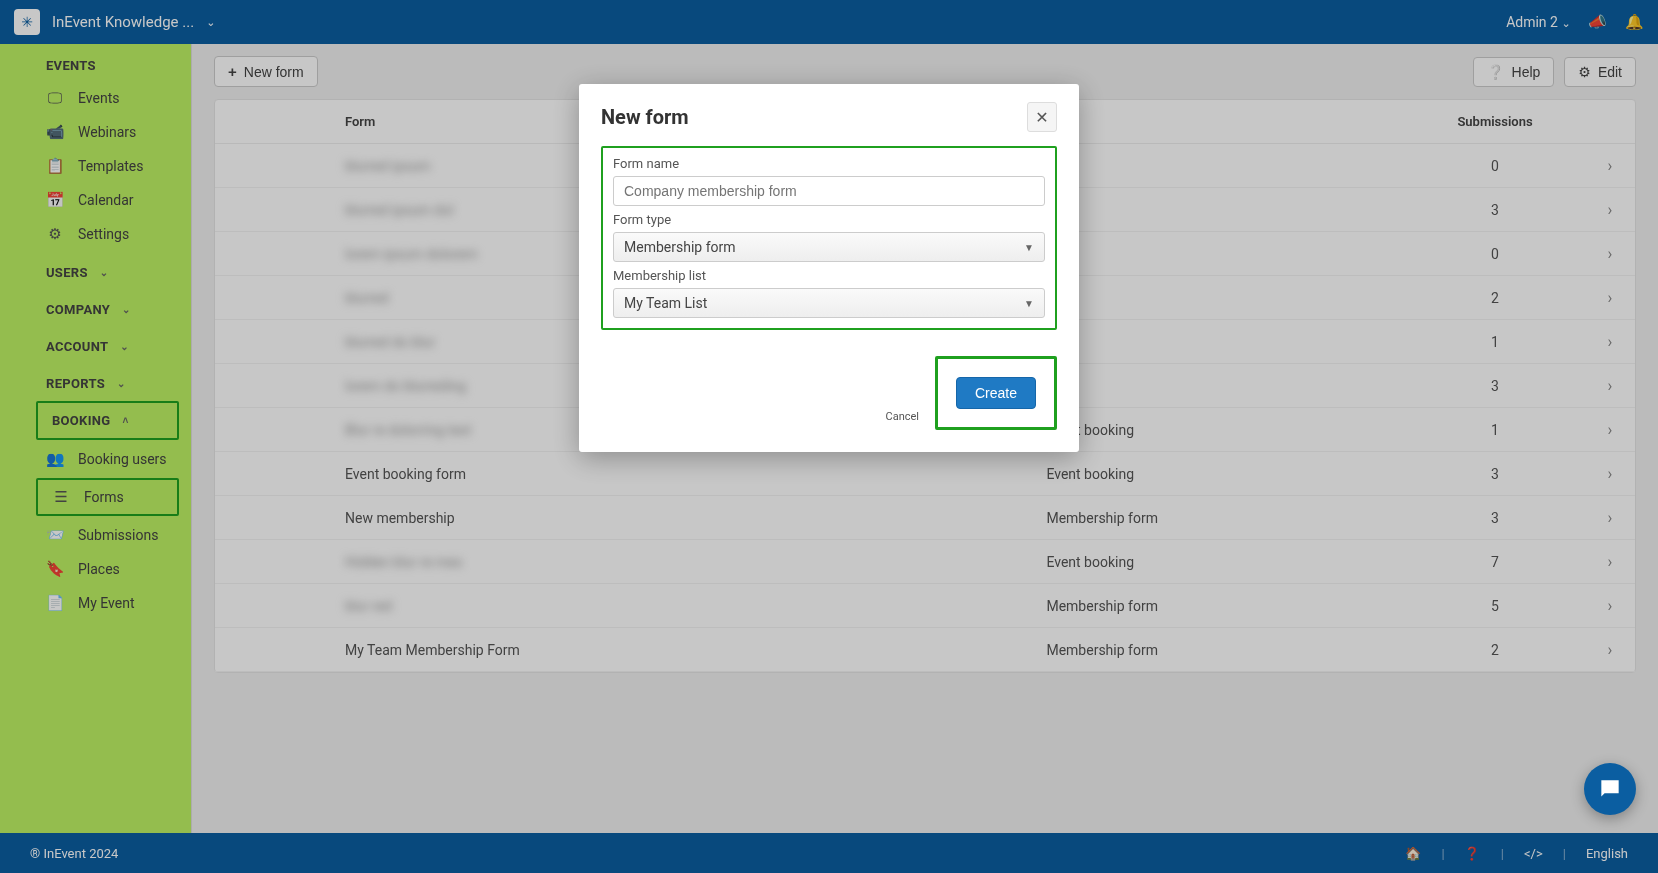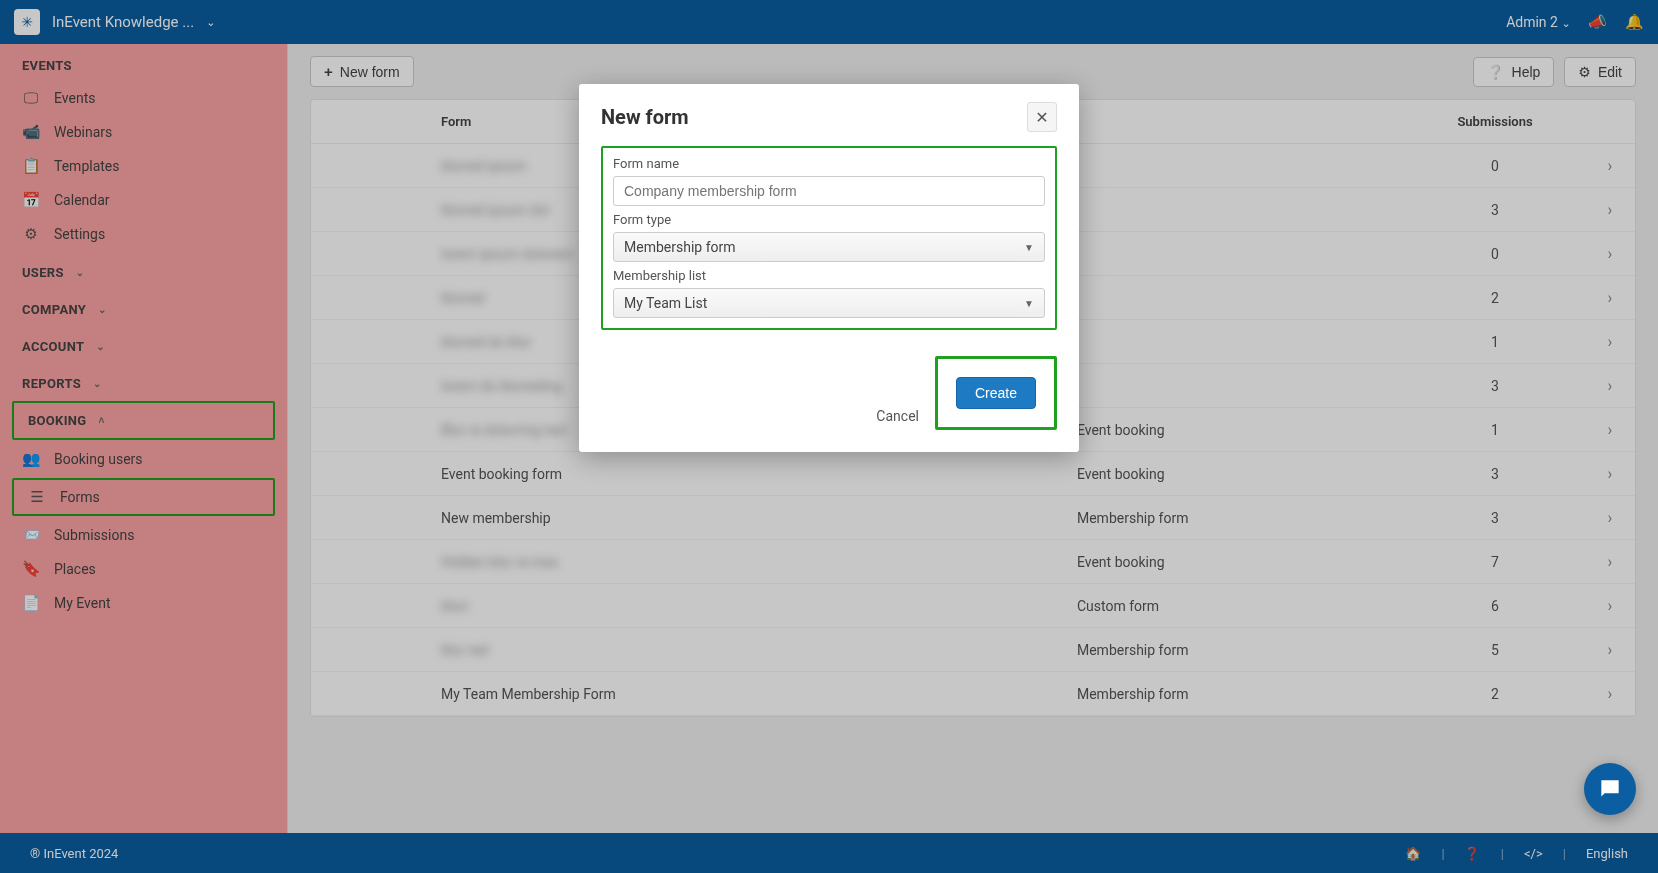--- a/index.html
+++ b/index.html
@@ -6,21 +6,21 @@
 body { font-family: -apple-system, BlinkMacSystemFont, "Segoe UI", Roboto, Arial, sans-serif; font-size: 14px; color: #333; background: #f5f5f5; overflow: hidden; }
 .topbar { background: #0b5ea1; height: 44px; display: flex; align-items: center; padding: 0 14px; color: #fff; }
 .topbar-left { display: flex; align-items: center; gap: 12px; }
 .app-icon { width: 26px; height: 26px; background: #fff; border-radius: 4px; display: flex; align-items: center; justify-content: center; font-size: 14px; color: #0b5ea1; }
 .app-title { font-size: 15px; }
 .topbar-right { margin-left: auto; display: flex; align-items: center; gap: 18px; }
 .admin-name { font-size: 14px; }
 .topbar-icon { font-size: 15px; cursor: pointer; }
 .chevron-down { font-size: 11px; }
 .layout { display: flex; height: calc(100vh - 44px - 40px); }
-.sidebar { width: 288px; background: #fca5a5; border-right: 1px solid #ddd; overflow-y: auto; position: relative; }
+.sidebar { width: 192px; background: #bef264; border-right: 1px solid #ddd; overflow-y: auto; position: relative; padding-left: 24px; }
 .sidebar-section-head { padding: 14px 22px 8px; font-size: 13px; font-weight: 700; color: #444; letter-spacing: 0.3px; cursor: pointer; display: flex; align-items: center; gap: 8px; }
 .sidebar-item { padding: 8px 22px; display: flex; align-items: center; gap: 14px; color: #444; cursor: pointer; font-size: 14px; }
 .sidebar-icon { width: 18px; font-size: 15px; color: #555; text-align: center; }
 .highlight-box { border: 2px solid #1fa01f; border-radius: 2px; }
 .sidebar .highlight-box { margin: 2px 12px; }
 .main { flex: 1; background: #f0f0f0; overflow-y: auto; position: relative; padding: 0; }
 .main-toolbar { display: flex; align-items: center; gap: 10px; padding: 12px 22px; }
 .btn { border: 1px solid #ccc; background: #fff; border-radius: 4px; padding: 6px 13px; font-size: 14px; cursor: pointer; display: inline-flex; align-items: center; gap: 7px; color: #444; }
 .btn-plus { font-weight: bold; font-size: 15px; }
 .toolbar-spacer { flex: 1; }
@@ -38,21 +38,21 @@
 .modal-title { font-size: 20px; font-weight: 700; color: #333; }
 .modal-close { width: 30px; height: 30px; border: 1px solid #ddd; background: #f5f5f5; border-radius: 3px; cursor: pointer; font-size: 16px; color: #555; display: flex; align-items: center; justify-content: center; }
 .modal-body { padding: 0 22px 14px; }
 .form-block { border: 2px solid #1fa01f; padding: 8px 10px 10px; border-radius: 2px; }
 .form-label { font-size: 13px; color: #555; margin-bottom: 5px; margin-top: 6px; display: block; }
 .form-label:first-child { margin-top: 0; }
 .form-input { width: 100%; border: 1px solid #ccc; border-radius: 3px; padding: 6px 10px; font-size: 14px; background: #fff; color: #ec4899; }
 .form-select { width: 100%; border: 1px solid #ccc; border-radius: 3px; padding: 6px 10px; font-size: 14px; background: linear-gradient(#fafafa,#eee); color: #444; display: flex; align-items: center; justify-content: space-between; cursor: pointer; }
 .form-select .caret { font-size: 10px; color: #666; }
 .modal-footer { display: flex; justify-content: flex-end; align-items: center; gap: 16px; padding: 12px 22px 22px; }
-.link-cancel { color: #555; font-size: 14px; cursor: pointer; margin-top: 46px; }
+.link-cancel { color: #555; font-size: 11px; cursor: pointer; margin-top: 46px; }
 .btn-primary { background: #1f7ac4; border: 1px solid #1566a9; color: #fff; border-radius: 4px; padding: 7px 18px; font-size: 14px; cursor: pointer; }
 .btn-primary-wrap { border: 3px solid #1fa01f; padding: 18px; border-radius: 2px; }
 .bottombar { position: fixed; bottom: 0; left: 0; right: 0; height: 40px; background: #0b5ea1; color: #fff; display: flex; align-items: center; padding: 0 30px; font-size: 13px; }
 .bottombar-right { margin-left: auto; display: flex; align-items: center; gap: 20px; }
 .bottombar-sep { opacity: 0.5; }
 .chat-fab { position: fixed; right: 22px; bottom: 58px; width: 52px; height: 52px; border-radius: 50%; background: #0b5ea1; display: flex; align-items: center; justify-content: center; box-shadow: 0 4px 14px rgba(0,0,0,0.3); cursor: pointer; z-index: 150; }
 .chat-fab svg { fill: #fff; width: 26px; height: 26px; }
 .small-caret { font-size: 10px; margin-left: 4px; color: #666; }
 </style>
 </head>
@@ -229,26 +229,20 @@
               <td class="col-sub">3</td>
               <td class="col-arrow">›</td>
             </tr>
             <tr>
               <td style="padding-left: 130px;"><span class="blurred">Hidden blur re mes</span></td>
               <td>Event booking</td>
               <td class="col-sub">7</td>
               <td class="col-arrow">›</td>
             </tr>
             <tr>
-              <td style="padding-left: 130px;"><span class="blurred">blurr</span></td>
-              <td>Custom form</td>
-              <td class="col-sub">6</td>
-              <td class="col-arrow">›</td>
-            </tr>
-            <tr>
               <td style="padding-left: 130px;"><span class="blurred">blur red</span></td>
               <td>Membership form</td>
               <td class="col-sub">5</td>
               <td class="col-arrow">›</td>
             </tr>
             <tr>
               <td style="padding-left: 130px;"><span>My Team Membership Form</span></td>
               <td>Membership form</td>
               <td class="col-sub">2</td>
               <td class="col-arrow">›</td>

